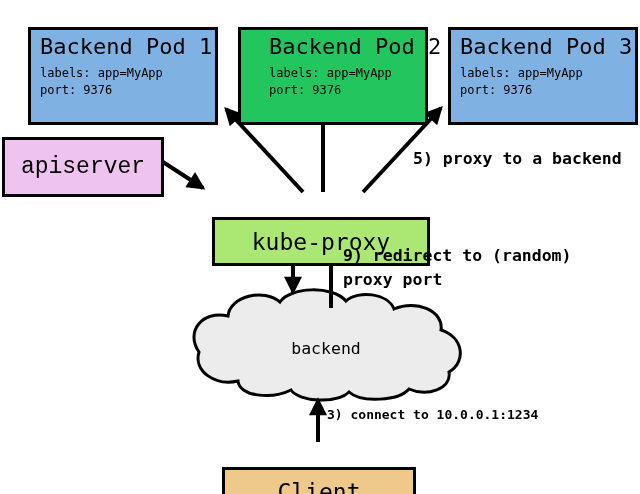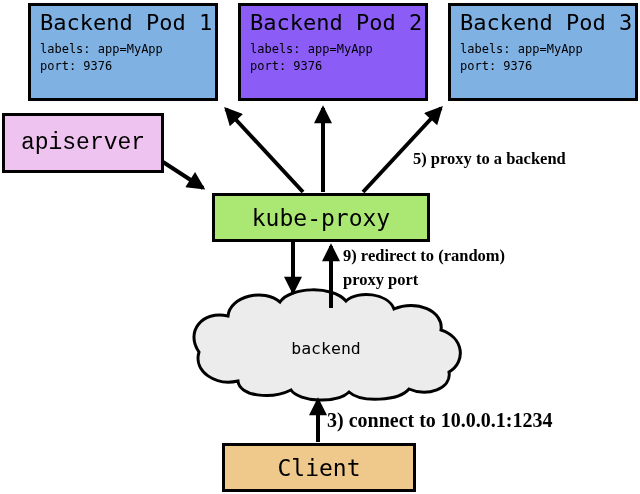--- a/index.html
+++ b/index.html
@@ -11,20 +11,21 @@
     font-family: "DejaVu Sans Mono", "Liberation Mono", monospace;
     overflow: hidden;
   }
   #wires { position: absolute; left: 0; top: 0; z-index: 1; }
 
   .box {
     position: absolute;
     box-sizing: border-box;
     border: 3px solid #000;
     z-index: 2;
+    margin-top: 24px;
   }
   .pod { width: 190px; height: 98px; top: 3px; }
   .pod-title {
     font-size: 22px;
     line-height: 1.1;
     color: #000;
     margin: 5px 0 0 9px;
     white-space: nowrap;
   }
   .pod-line {
@@ -48,27 +49,26 @@
   #client-box    { left: 222px; top: 443px; width: 194px; height: 49px; }
 
   .annotation {
     position: absolute;
     z-index: 3;
     font-weight: bold;
     font-size: 16.5px;
     line-height: 1.45;
     color: #000;
     white-space: pre-line;
-    font-family: Liberation Serif, serif;
   }
   #step1-label { left: 12px;  top: 174px; }
   #step2-label { left: 64px;  top: 244px; }
   #step4-label { left: 343px; top: 244px; }
   #step5-label { left: 413px; top: 147px; }
-  #step3-label { left: 327px; top: 406px; font-size: 20px; }
+  #step3-label { left: 327px; top: 406px; font-size: 13px; }
 
   #iptables-label {
     position: absolute;
     z-index: 3;
     left: 200px;
     top: 339px;
     width: 252px;
     text-align: center;
     font-size: 16.5px;
     font-weight: normal;
@@ -114,21 +114,21 @@
 
     <line x1="318" y1="442" x2="318" y2="400" stroke="#000" stroke-width="4" marker-end="url(#ah)"></line>
   </svg>
 
   <div class="box pod" style="left: 28px; background-color: rgb(127, 177, 227);">
     <div class="pod-title">Backend Pod 1</div>
     <div class="pod-line">labels: app=MyApp</div>
     <div class="pod-line">port: 9376</div>
   </div>
 
-  <div class="box pod" style="left: 238px; background-color: #8b5cf6;">
+  <div class="box pod" style="left: 238px; background-color: #22c55e; padding-left: 19px;">
     <div class="pod-title">Backend Pod 2</div>
     <div class="pod-line">labels: app=MyApp</div>
     <div class="pod-line">port: 9376</div>
   </div>
 
   <div class="box pod" style="left: 448px; background-color: rgb(127, 177, 227);">
     <div class="pod-title">Backend Pod 3</div>
     <div class="pod-line">labels: app=MyApp</div>
     <div class="pod-line">port: 9376</div>
   </div>

